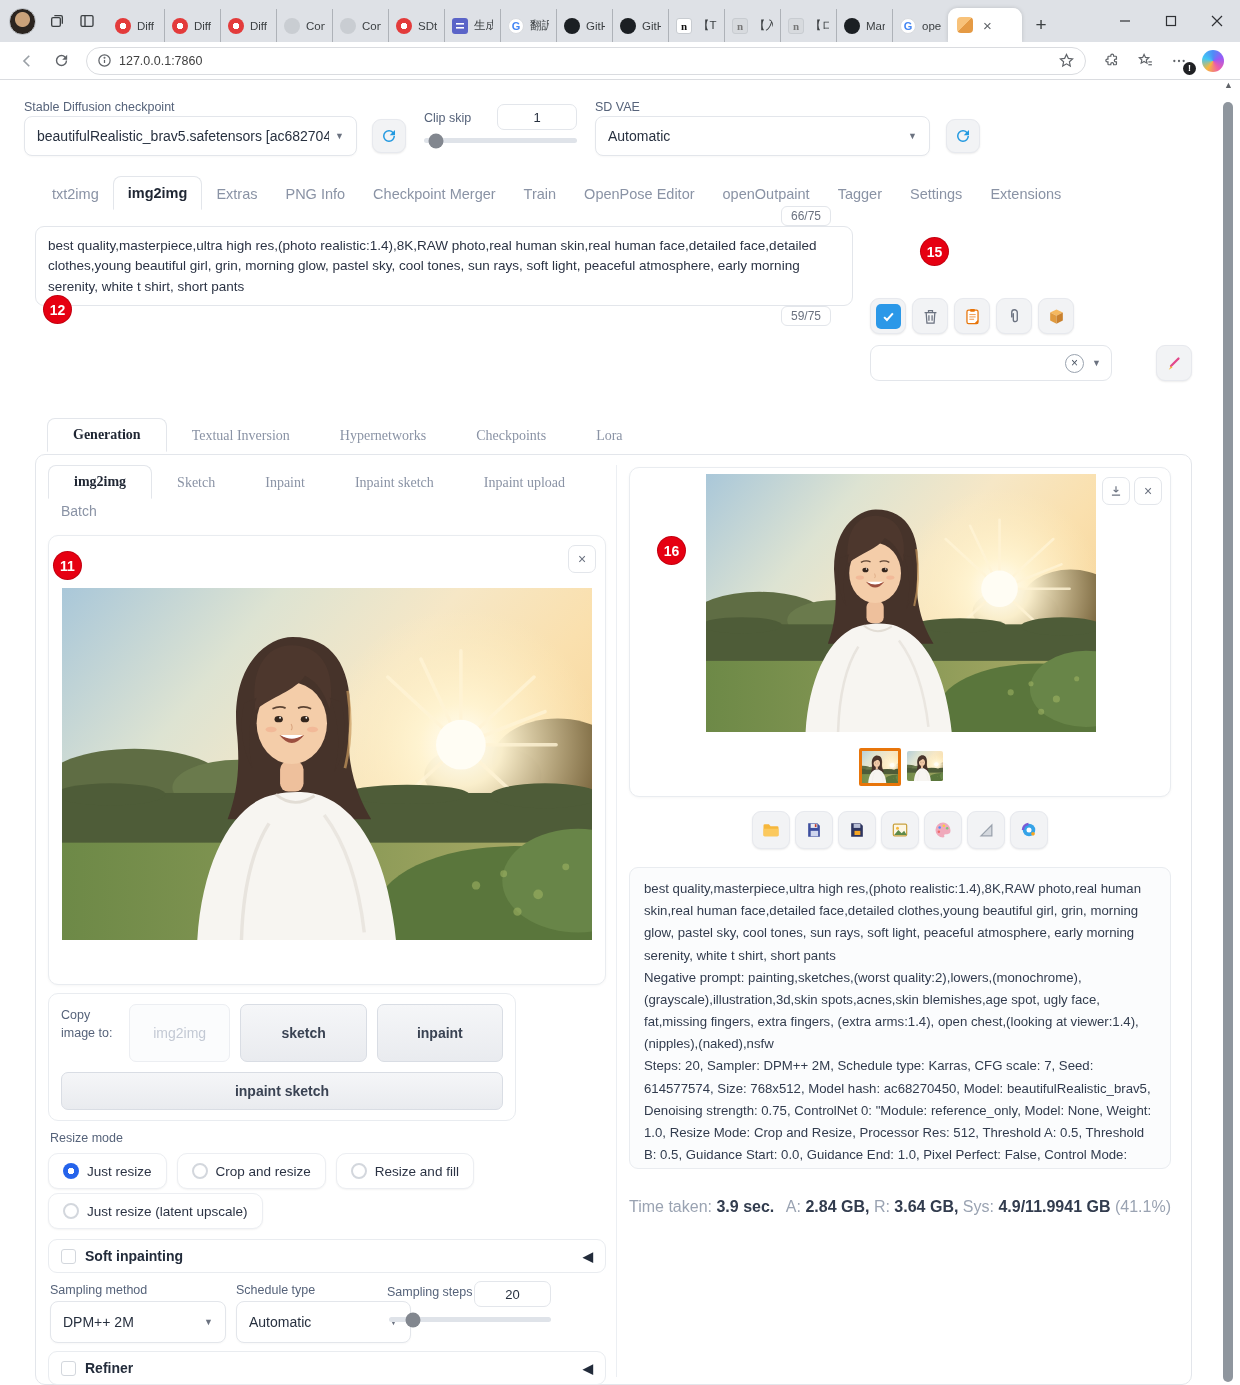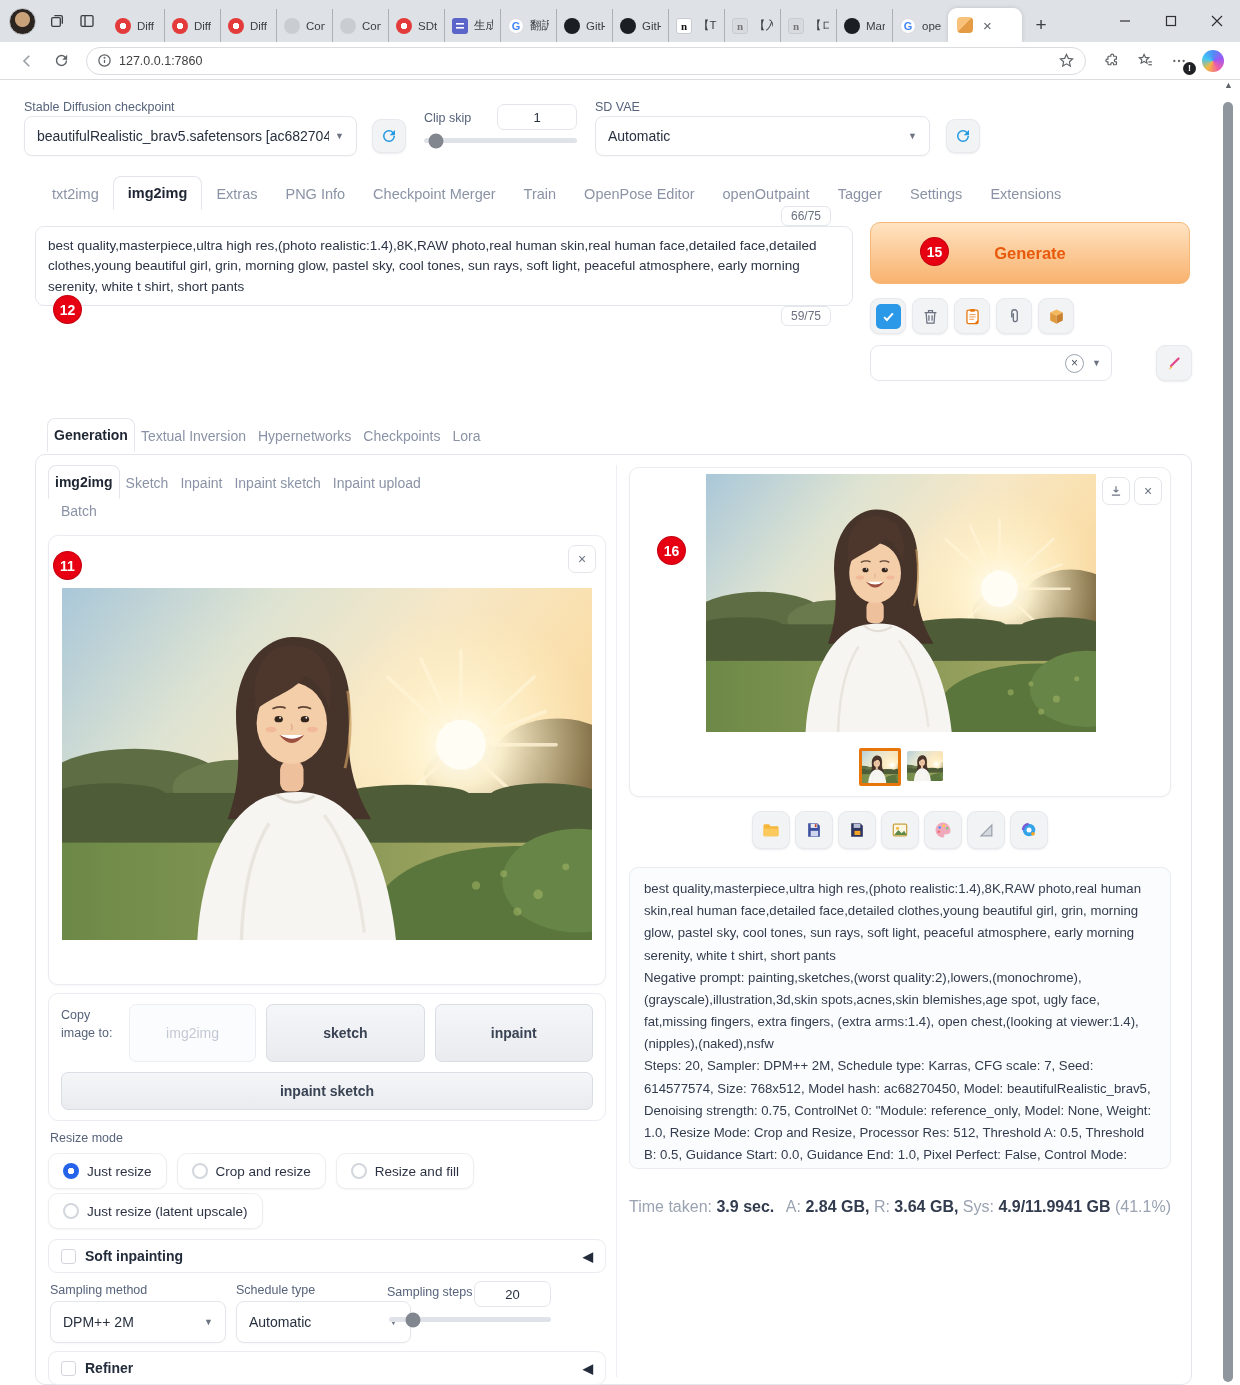--- a/index.html
+++ b/index.html
@@ -84,37 +84,37 @@
   .toolrow .ibtn { width:36px; height:36px; }
   .bluecheck { width:25px; height:25px; background:#2b98e8; border-radius:5px; display:flex; align-items:center; justify-content:center; }
   #stylesbox { position:absolute; left:870px; top:265px; width:242px; height:36px; border:1px solid #e3e6eb;
     border-radius:9px; background:#fff; display:flex; align-items:center; justify-content:flex-end; padding:0 10px; }
   .xcircle { width:19px; height:19px; border:1px solid #9aa3af; border-radius:50%; color:#4b5563;
     display:flex; align-items:center; justify-content:center; font-size:12px; }
   #editstyles { position:absolute; left:1156px; top:265px; width:36px; height:36px; }
 
   
   #gentabs { position:absolute; left:47px; top:338px; display:flex; align-items:flex-end; z-index:2; }
-  .gtab { padding:8px 6px; font-size:14px; color:#8a93a5; white-space:nowrap; }
+  .gtab { padding:8px 25px; font-size:14px; color:#8a93a5; white-space:nowrap;font-family:Liberation Serif, serif; }
   .gtab.active { color:#1f2633; font-weight:bold; background:#fff; border:1px solid #e3e6eb; border-bottom-color:#fff;
     border-radius:8px 8px 0 0; }
   #gencontainer { position:absolute; left:35px; top:374px; width:1157px; height:931px;
     border:1px solid #e3e6eb; border-radius:10px; background:#fff; }
   #coldivider { position:absolute; left:580px; top:10px; height:912px; border-left:1px solid #eceff3; }
 
   #subtabs { position:absolute; left:12px; top:10px; display:flex; align-items:flex-end; }
   #subtab-batch { position:absolute; left:25px; top:48px; font-size:14px; color:#8a93a5; }
 
   #uploadpanel { position:absolute; left:12px; top:80px; width:558px; height:450px; border:1px solid #e9ecf0;
     border-radius:10px; background:#fff; box-shadow:0 1px 3px rgba(0,0,0,.04); }
   .closebtn { position:absolute; width:28px; height:28px; border:1px solid #e3e6eb; border-radius:7px;
     background:#fff; color:#6b7280; font-size:14px; display:flex; align-items:center; justify-content:center; }
   .photo { display:block; }
 
-  #copybox { position:absolute; left:12px; top:538px; width:558px; height:128px; border:1px solid #e9ecf0;
+  #copybox { position:absolute; left:12px; top:538px; width:468px; height:128px; border:1px solid #e9ecf0;
     border-radius:10px; padding:10px 12px; }
   #copyrow1 { display:flex; gap:10px; height:58px; }
   #copylbl { width:58px; font-size:12.5px; color:#56637a; line-height:1.45; padding-top:2px; }
   .gbtn { background:linear-gradient(180deg,#f5f6f8,#e9ebef); border:1px solid #d9dde4; border-radius:7px;
     font-size:14px; font-weight:bold; color:#3a4353; display:flex; align-items:center; justify-content:center; }
   .gbtn.disabled { background:#fbfcfd; border-color:#eceef2; color:#c3c9d4; font-weight:normal; }
   #copyimg2img { flex:1.0; } #copysketch { flex:1.25; } #copyinpaint { flex:1.25; }
   #copyinpsk { margin-top:10px; height:38px; width:100%; }
 
   #resizelbl { position:absolute; left:14px; top:676px; }
@@ -410,21 +410,20 @@
     <div class="mtab">openOutpaint</div>
     <div class="mtab">Tagger</div>
     <div class="mtab">Settings</div>
     <div class="mtab">Extensions</div>
   </div>
 
   <div class="counter" style="left:781px;top:126px">66/75</div>
   <div class="ta" style="left:35px;top:146px;width:818px;height:80px">best quality,masterpiece,ultra high res,(photo realistic:1.4),8K,RAW photo,real human skin,real human face,detailed face,detailed clothes,young beautiful girl, grin, morning glow, pastel sky, cool tones, sun rays, soft light, peaceful atmosphere, early morning serenity, white t shirt, short pants</div>
   <div class="counter" style="left:781px;top:226px">59/75</div>
 
-  <div id="genbtn">Generate</div>
   <div class="toolrow">
     <div class="ibtn">
         <span class="bluecheck">
           <svg width="15" height="15" viewBox="0 0 24 24" fill="none" stroke="#fff" stroke-width="3.2">
             <path d="M5 13l4.5 4.5L19 7"></path>
           </svg>
         </span>
       </div>
     <div class="ibtn">
         <svg width="19" height="19" viewBox="0 0 24 24" fill="none" stroke="#6b7280" stroke-width="1.6">
@@ -640,21 +639,21 @@
       <span style="margin-left:auto">A:</span>&nbsp;
       <b>2.84 GB,</b>&nbsp;
       <span>R:</span>&nbsp;
       <b>3.64 GB,</b>&nbsp;
       <span>Sys:</span>&nbsp;
       <b>4.9/11.9941 GB</b>&nbsp;
       <span>(41.1%)</span>
     </div>
   </div>
 
-  <div class="badge" style="left:54px;top:216px">12</div>
+  <div class="badge" style="left:44px;top:216px">12</div>
   <div class="badge" style="left:921px;top:158px">15</div>
   <div class="badge" style="left:54px;top:472px">11</div>
   <div class="badge" style="left:658px;top:457px">16</div>
 
   <div id="pgscroll">
     <div class="arr">▲</div>
     <div class="sthumb"></div>
   </div>
 </div>
 

